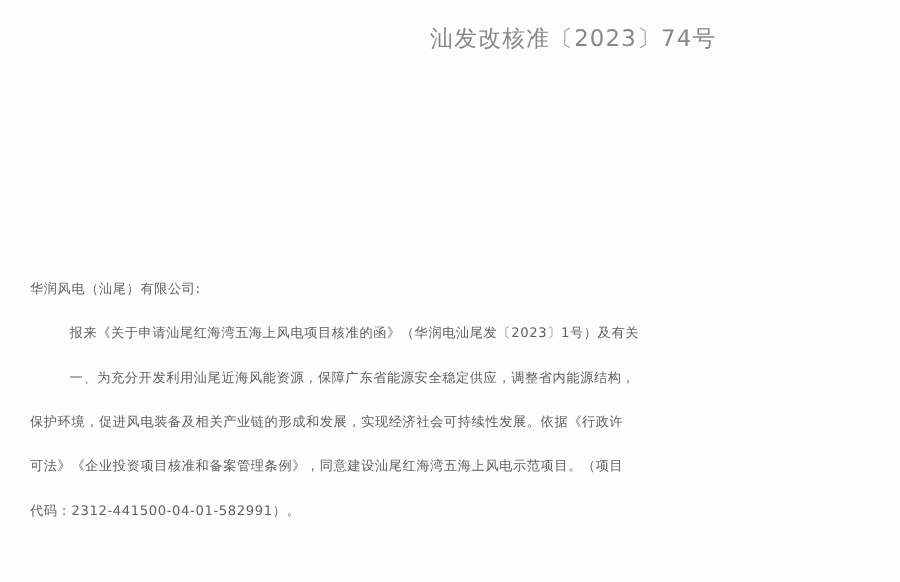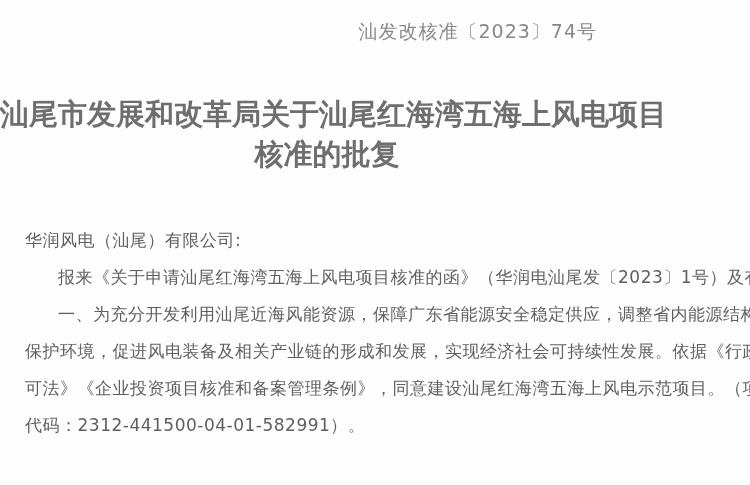--- a/index.html
+++ b/index.html
@@ -42,44 +42,40 @@
   }
   .title .title-line {
     display: block;
     white-space: nowrap;
   }
   .doc-body {
     position: absolute;
     top: 222px;
     left: 25px;
     right: 18px;
-    font-size: 17px;
+    font-size: 11px;
     color: var(--body-text, #5f5f5f);
   }
   .doc-line {
     height: 37px;
     line-height: 37px;
     white-space: nowrap;
     letter-spacing: 0.5px;
   }
   .doc-line.indent {
     text-indent: 33px;
   }
 </style>
 </head>
 <body>
 
 <div class="page">
 
   <div class="doc-number">汕发改核准〔2023〕74号</div>
 
-  <h1 class="title">
-    <span class="title-line">汕尾市发展和改革局关于汕尾红海湾五海上风电项目</span>
-    <span class="title-line">核准的批复</span>
-  </h1>
 
   <div class="doc-body">
     <div class="doc-line">华润风电（汕尾）有限公司:</div>
 
     <div class="doc-line indent">报来《关于申请汕尾红海湾五海上风电项目核准的函》（华润电汕尾发〔2023〕1号）及有关</div>
 
     <div class="doc-line indent">一、为充分开发利用汕尾近海风能资源，保障广东省能源安全稳定供应，调整省内能源结构，</div>
     <div class="doc-line">保护环境，促进风电装备及相关产业链的形成和发展，实现经济社会可持续性发展。依据《行政许</div>
     <div class="doc-line">可法》《企业投资项目核准和备案管理条例》，同意建设汕尾红海湾五海上风电示范项目。（项目</div>
     <div class="doc-line">代码：2312-441500-04-01-582991）。</div>

